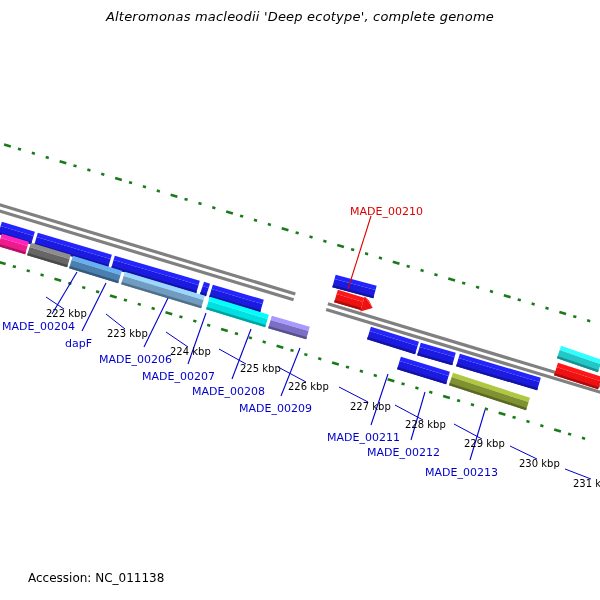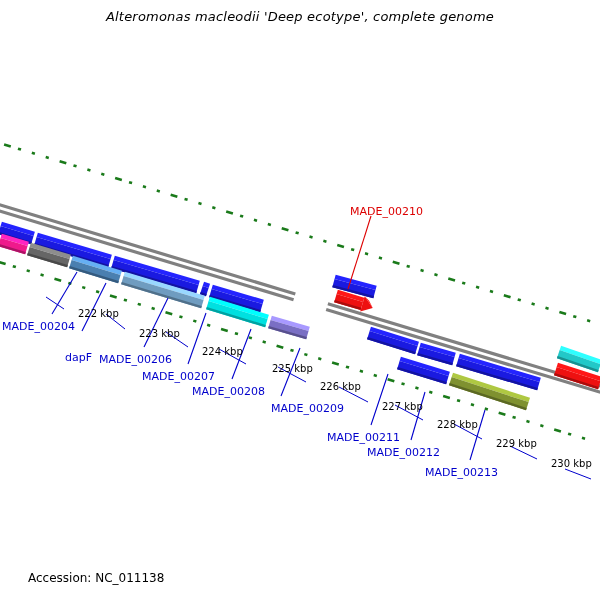--- a/index.html
+++ b/index.html
@@ -15,21 +15,21 @@
     position:absolute;top:9px;left:0;width:600px;text-align:center;
     font-style:italic;font-size:13px;color:#000;letter-spacing:.2px;
   }
   .footer-left{
     position:absolute;left:28px;top:571px;font-size:12px;color:#000;
   }
   .footer-right{
     position:absolute;left:264px;top:571px;font-size:12px;color:#000;
   }
   .tick-label{
-    position:absolute;font-size:10px;color:#000;white-space:nowrap;margin-left:32px;
+    position:absolute;font-size:10px;color:#000;white-space:nowrap;
   }
   .gene-label{
     position:absolute;font-size:11px;color:#0000cc;white-space:nowrap;
   }
   .gene-label.hl{color:#dd0000;}
 </style>
 </head>
 <body>
 
 <div id="stage">
@@ -282,25 +282,25 @@
       <div class="tick-label" style="left: 240px; top: 363px;">225 kbp</div>
       <div class="tick-label" style="left: 288px; top: 381px;">226 kbp</div>
       <div class="tick-label" style="left: 350px; top: 401px;">227 kbp</div>
       <div class="tick-label" style="left: 405px; top: 419px; text-align: right;">228 kbp</div>
       <div class="tick-label" style="left: 464px; top: 438px;">229 kbp</div>
       <div class="tick-label" style="left: 519px; top: 458px;">230 kbp</div>
       <div class="tick-label" style="left: 573px; top: 478px;">231 kbp</div>
     </div>
   <div id="gene-labels">
       <div class="gene-label" style="left: 2px; top: 320px;">MADE_00204</div>
-      <div class="gene-label" style="left: 65px; top: 351px;">dapF</div>
+      <div class="gene-label" style="left: 65px; top: 337px;">dapF</div>
       <div class="gene-label" style="left: 99px; top: 353px;">MADE_00206</div>
       <div class="gene-label" style="left: 142px; top: 370px;">MADE_00207</div>
       <div class="gene-label" style="left: 192px; top: 385px;">MADE_00208</div>
-      <div class="gene-label" style="left: 239px; top: 402px; margin-left: 32px;">MADE_00209</div>
+      <div class="gene-label" style="left: 239px; top: 402px;">MADE_00209</div>
       <div class="gene-label hl" style="left: 350px; top: 205px;">MADE_00210</div>
       <div class="gene-label" style="left: 327px; top: 431px;">MADE_00211</div>
       <div class="gene-label" style="left: 367px; top: 446px;">MADE_00212</div>
       <div class="gene-label" style="left: 425px; top: 466px;">MADE_00213</div>
     </div>
 
   <div class="footer-left">Accession: NC_011138</div>
 </div>
 
 </body></html>

